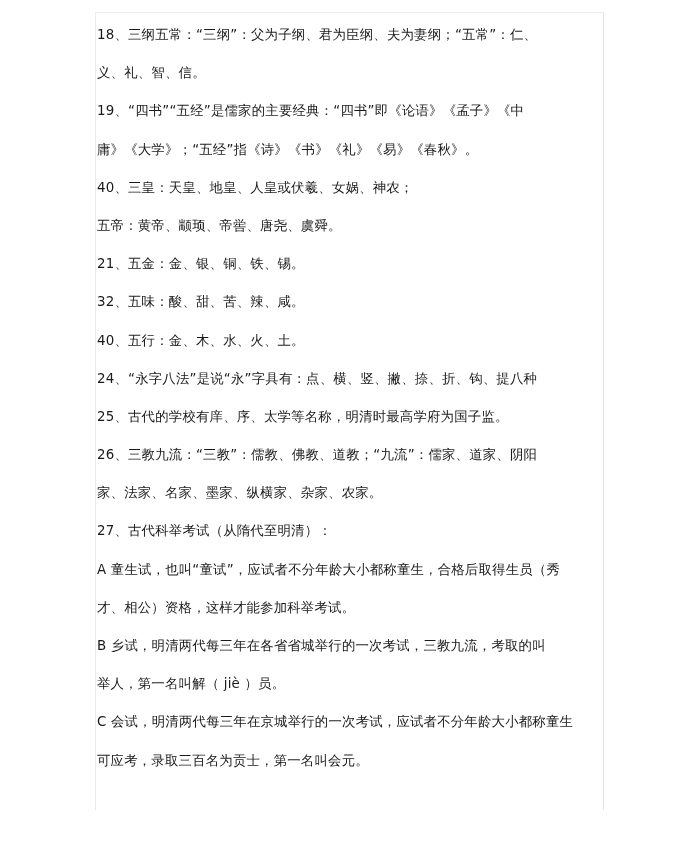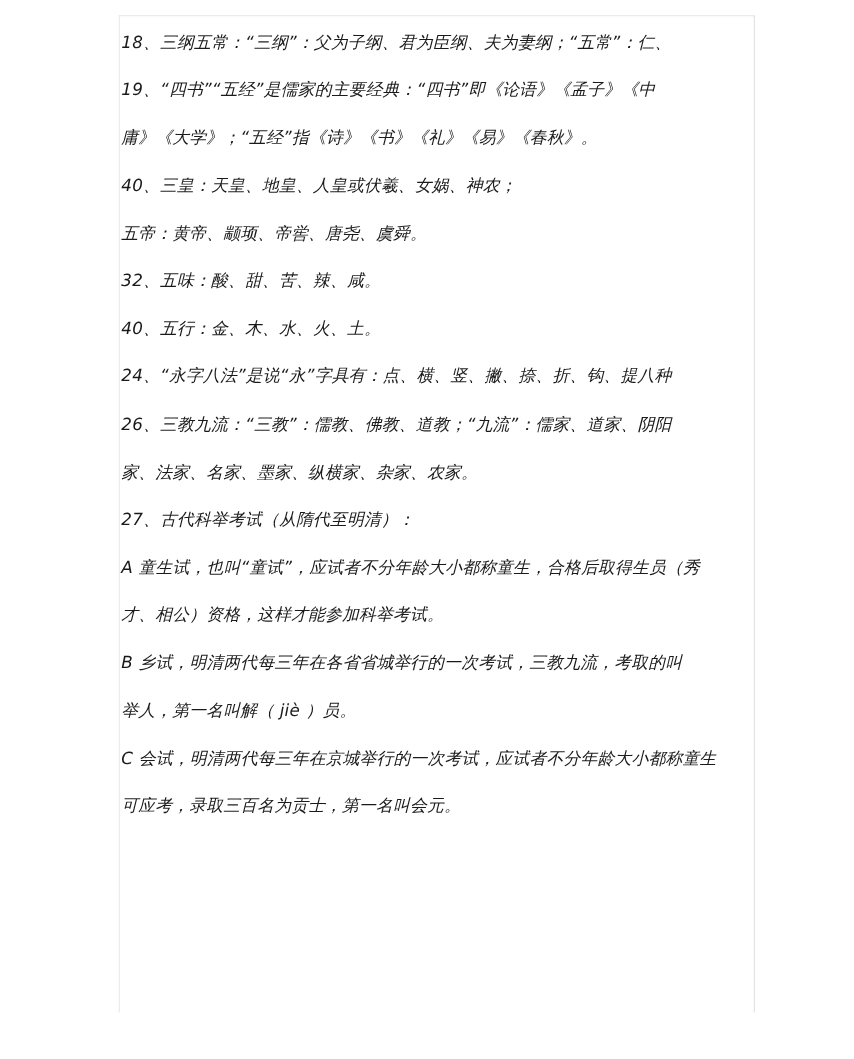--- a/index.html
+++ b/index.html
@@ -31,44 +31,46 @@
       left: 1px;
       top: 12px;
       width: 500px;
     }
     .line {
       height: 38.2px;
       line-height: 20px;
       font-size: 13.4px;
       white-space: nowrap;
       letter-spacing: 0.2px;
-      font-style: italic;
     }
   </style>
 </head>
 <body>
 
 <div class="page">
   <div class="lines">
 
     <div class="line">18、三纲五常：“三纲”：父为子纲、君为臣纲、夫为妻纲；“五常”：仁、</div>
+    <div class="line">义、礼、智、信。</div>
 
     <div class="line">19、“四书”“五经”是儒家的主要经典：“四书”即《论语》《孟子》《中</div>
     <div class="line">庸》《大学》；“五经”指《诗》《书》《礼》《易》《春秋》。</div>
 
     <div class="line">40、三皇：天皇、地皇、人皇或伏羲、女娲、神农；</div>
     <div class="line">五帝：黄帝、颛顼、帝喾、唐尧、虞舜。</div>
 
+    <div class="line">21、五金：金、银、铜、铁、锡。</div>
 
     <div class="line">32、五味：酸、甜、苦、辣、咸。</div>
 
     <div class="line">40、五行：金、木、水、火、土。</div>
 
     <div class="line">24、“永字八法”是说“永”字具有：点、横、竖、撇、捺、折、钩、提八种</div>
 
+    <div class="line">25、古代的学校有庠、序、太学等名称，明清时最高学府为国子监。</div>
 
     <div class="line">26、三教九流：“三教”：儒教、佛教、道教；“九流”：儒家、道家、阴阳</div>
     <div class="line">家、法家、名家、墨家、纵横家、杂家、农家。</div>
 
     <div class="line">27、古代科举考试（从隋代至明清）：</div>
 
     <div class="line">A  童生试，也叫“童试”，应试者不分年龄大小都称童生，合格后取得生员（秀</div>
     <div class="line">才、相公）资格，这样才能参加科举考试。</div>
 
     <div class="line">B  乡试，明清两代每三年在各省省城举行的一次考试，三教九流，考取的叫</div>

